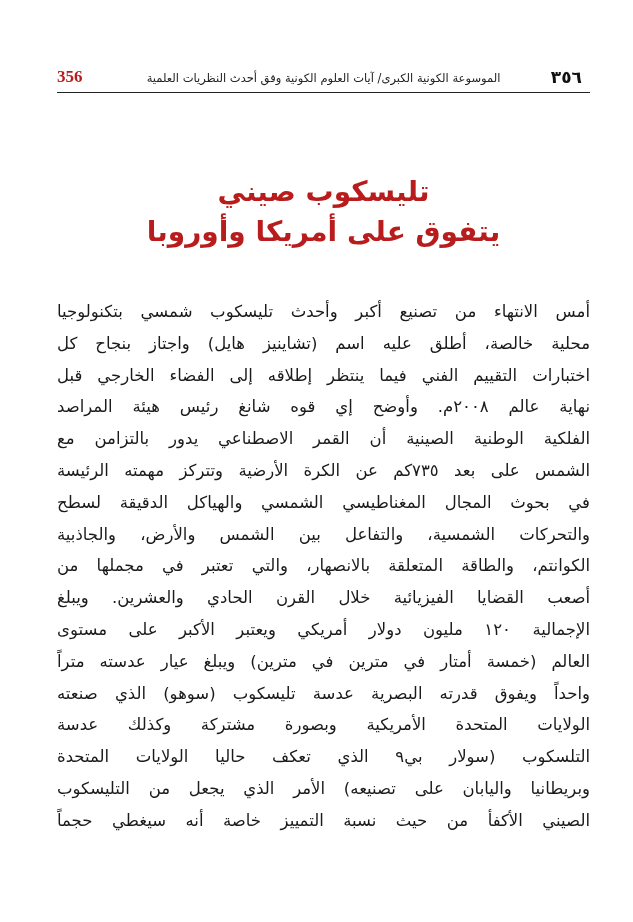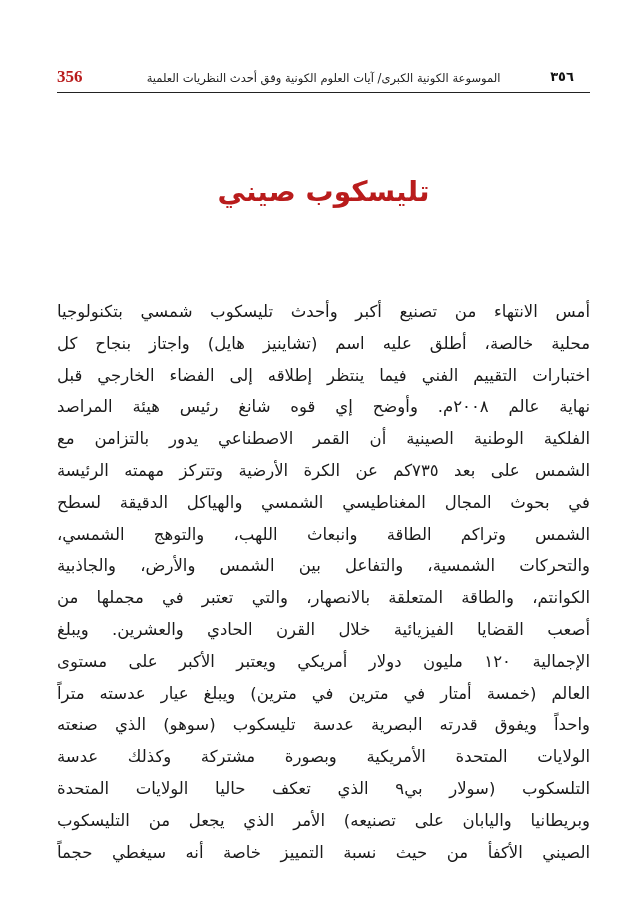--- a/index.html
+++ b/index.html
@@ -28,25 +28,25 @@
       left: 0;
       top: 0;
       font-family: "Liberation Serif", serif;
       font-weight: bold;
       font-size: 17px;
       line-height: 22px;
       color: #b91c1c;
     }
     .page-num-arabic {
       position: absolute;
-      right: 16px;
+      right: 8px;
       top: 0;
       font-family: "DejaVu Sans", sans-serif;
       font-weight: bold;
-      font-size: 13px;
+      font-size: 17px;
       line-height: 22px;
       color: #111;
       direction: rtl;
     }
     .running-title {
       position: absolute;
       left: 70px;
       right: 70px;
       top: 2px;
       text-align: center;
@@ -104,31 +104,31 @@
 <body>
 
 <div class="running-header">
   <span class="page-num-latin">356</span>
   <span class="running-title">الموسوعة الكونية الكبرى/ آيات العلوم الكونية وفق أحدث النظريات العلمية</span>
   <span class="page-num-arabic">٣٥٦</span>
 </div>
 
 <h1 class="article-title" style="margin:0;">
   <span class="line">تليسكوب صيني</span>
+  <span class="line">يتفوق على أمريكا وأوروبا</span>
 </h1>
 
 <div class="body-text" id="body-text">
     <span class="line"><span>أمس الانتهاء من تصنيع أكبر وأحدث تليسكوب شمسي بتكنولوجيا</span></span>
     <span class="line"><span>محلية خالصة، أطلق عليه اسم (تشاينيز هايل) واجتاز بنجاح كل</span></span>
     <span class="line"><span>اختبارات التقييم الفني فيما ينتظر إطلاقه إلى الفضاء الخارجي قبل</span></span>
     <span class="line"><span>نهاية عالم ٢٠٠٨م. وأوضح </span><span class="bold">إي قوه شانغ رئيس هيئة المراصد</span></span>
     <span class="line"><span class="bold">الفلكية الوطنية الصينية</span><span> أن القمر الاصطناعي يدور بالتزامن مع</span></span>
     <span class="line"><span>الشمس على بعد ٧٣٥كم عن الكرة الأرضية وتتركز مهمته الرئيسة</span></span>
     <span class="line"><span>في بحوث المجال المغناطيسي الشمسي والهياكل الدقيقة لسطح</span></span>
-    <span class="line"><span>الشمس وتراكم الطاقة وانبعاث اللهب، والتوهج الشمسي،</span></span>
     <span class="line"><span>والتحركات الشمسية، والتفاعل بين الشمس والأرض، والجاذبية</span></span>
     <span class="line"><span>الكوانتم، والطاقة المتعلقة بالانصهار، والتي تعتبر في مجملها من</span></span>
     <span class="line"><span>أصعب القضايا الفيزيائية خلال القرن الحادي والعشرين. ويبلغ</span></span>
     <span class="line"><span>الإجمالية ١٢٠ مليون دولار أمريكي ويعتبر الأكبر على مستوى</span></span>
     <span class="line"><span>العالم (خمسة أمتار في مترين في مترين) ويبلغ عيار عدسته متراً</span></span>
     <span class="line"><span>واحداً ويفوق قدرته البصرية عدسة تليسكوب (سوهو) الذي صنعته</span></span>
     <span class="line"><span>الولايات المتحدة الأمريكية وبصورة مشتركة وكذلك عدسة</span></span>
     <span class="line"><span>التلسكوب </span><span class="bold">(سولار بي٩</span><span> الذي تعكف حاليا الولايات المتحدة</span></span>
     <span class="line"><span>وبريطانيا واليابان على تصنيعه) الأمر الذي يجعل من التليسكوب</span></span>
     <span class="line"><span>الصيني الأكفأ من حيث نسبة التمييز خاصة أنه سيغطي حجماً</span></span>

